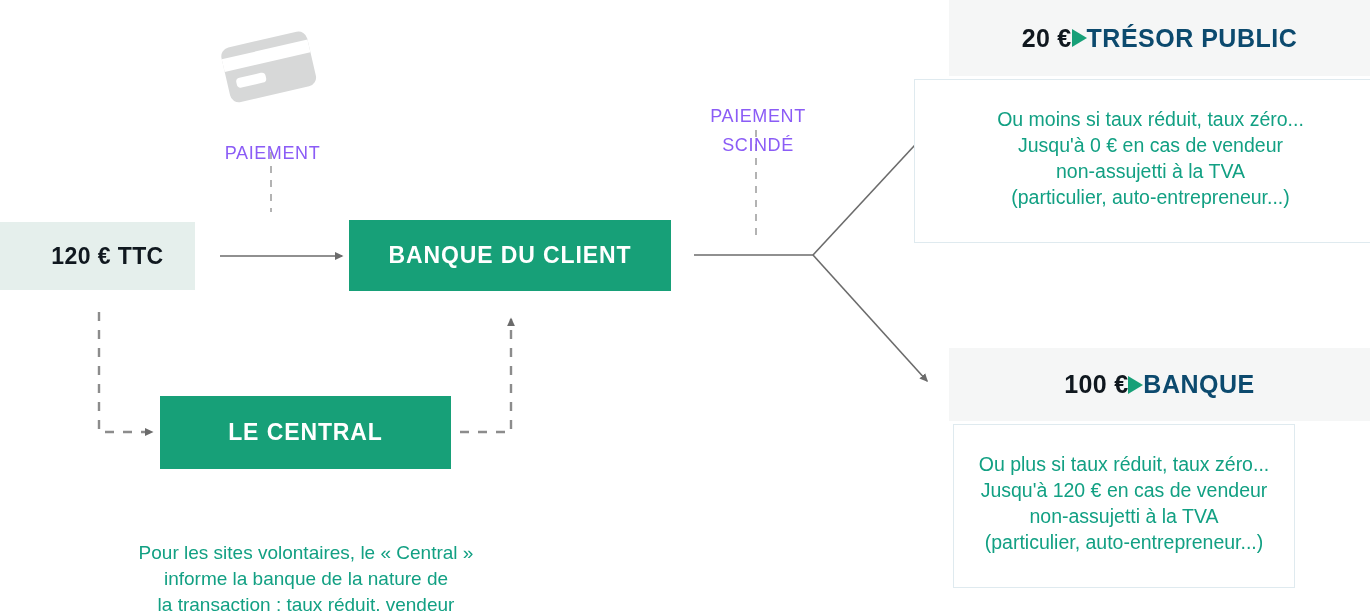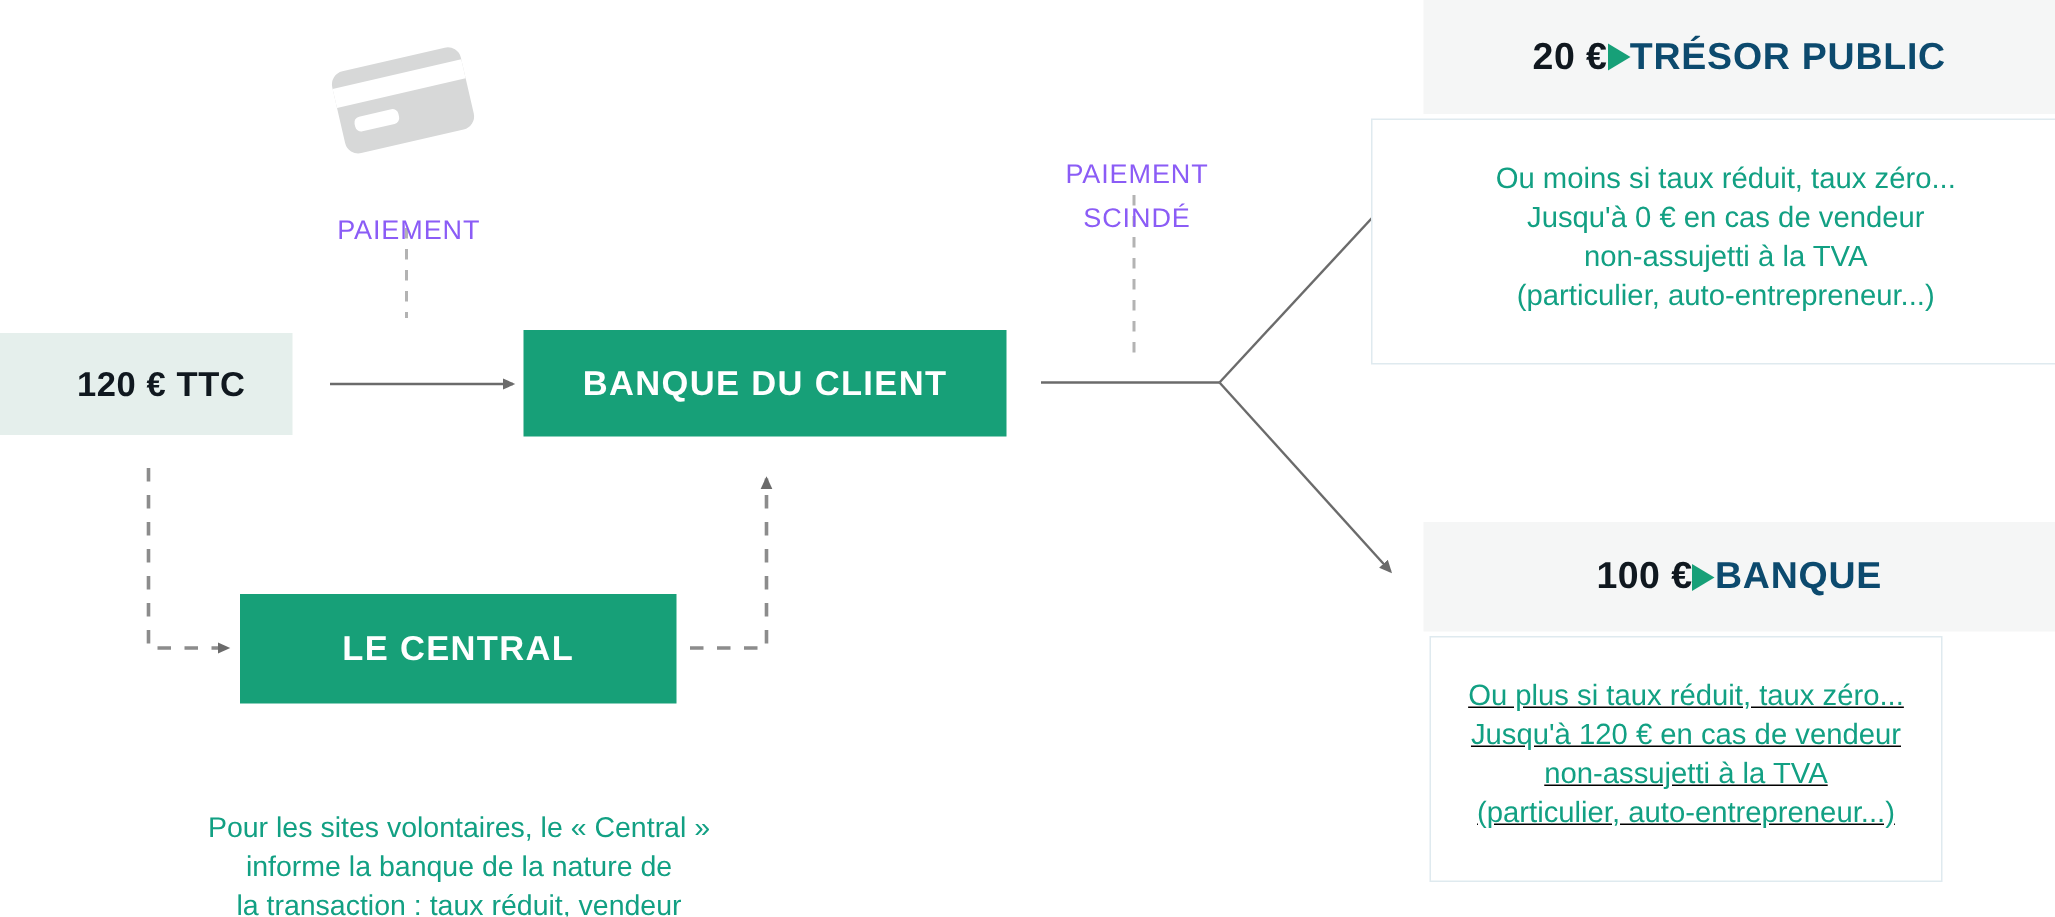--- a/index.html
+++ b/index.html
@@ -52,21 +52,21 @@
     padding-top:26px;
   }
   .card-body .txt{
     color:#12a083;font-size:19.5px;line-height:26px;text-align:center;
     white-space:pre-line;
   }
 
   .card1-head{left:949px;top:0px;width:421px;height:76px;}
   .card1-body{left:914px;top:79px;width:473px;height:164px;}
   .card2-head{left:949px;top:348px;width:421px;height:73px;}
-  .card2-body{left:953px;top:424px;width:342px;height:164px;text-decoration:underline;}
+  .card2-body{left:953px;top:424px;width:342px;height:164px;}
 
   
   .label-green{
     color:#8b5cf6;font-size:18px;letter-spacing:.6px;text-align:center;
     white-space:pre-line;line-height:29px;margin-top:24px;
   }
   .lbl-paiement{left:170px;top:115px;width:205px;}
   .lbl-scinde{left:662px;top:78px;width:192px;}
 
   .note-green{

